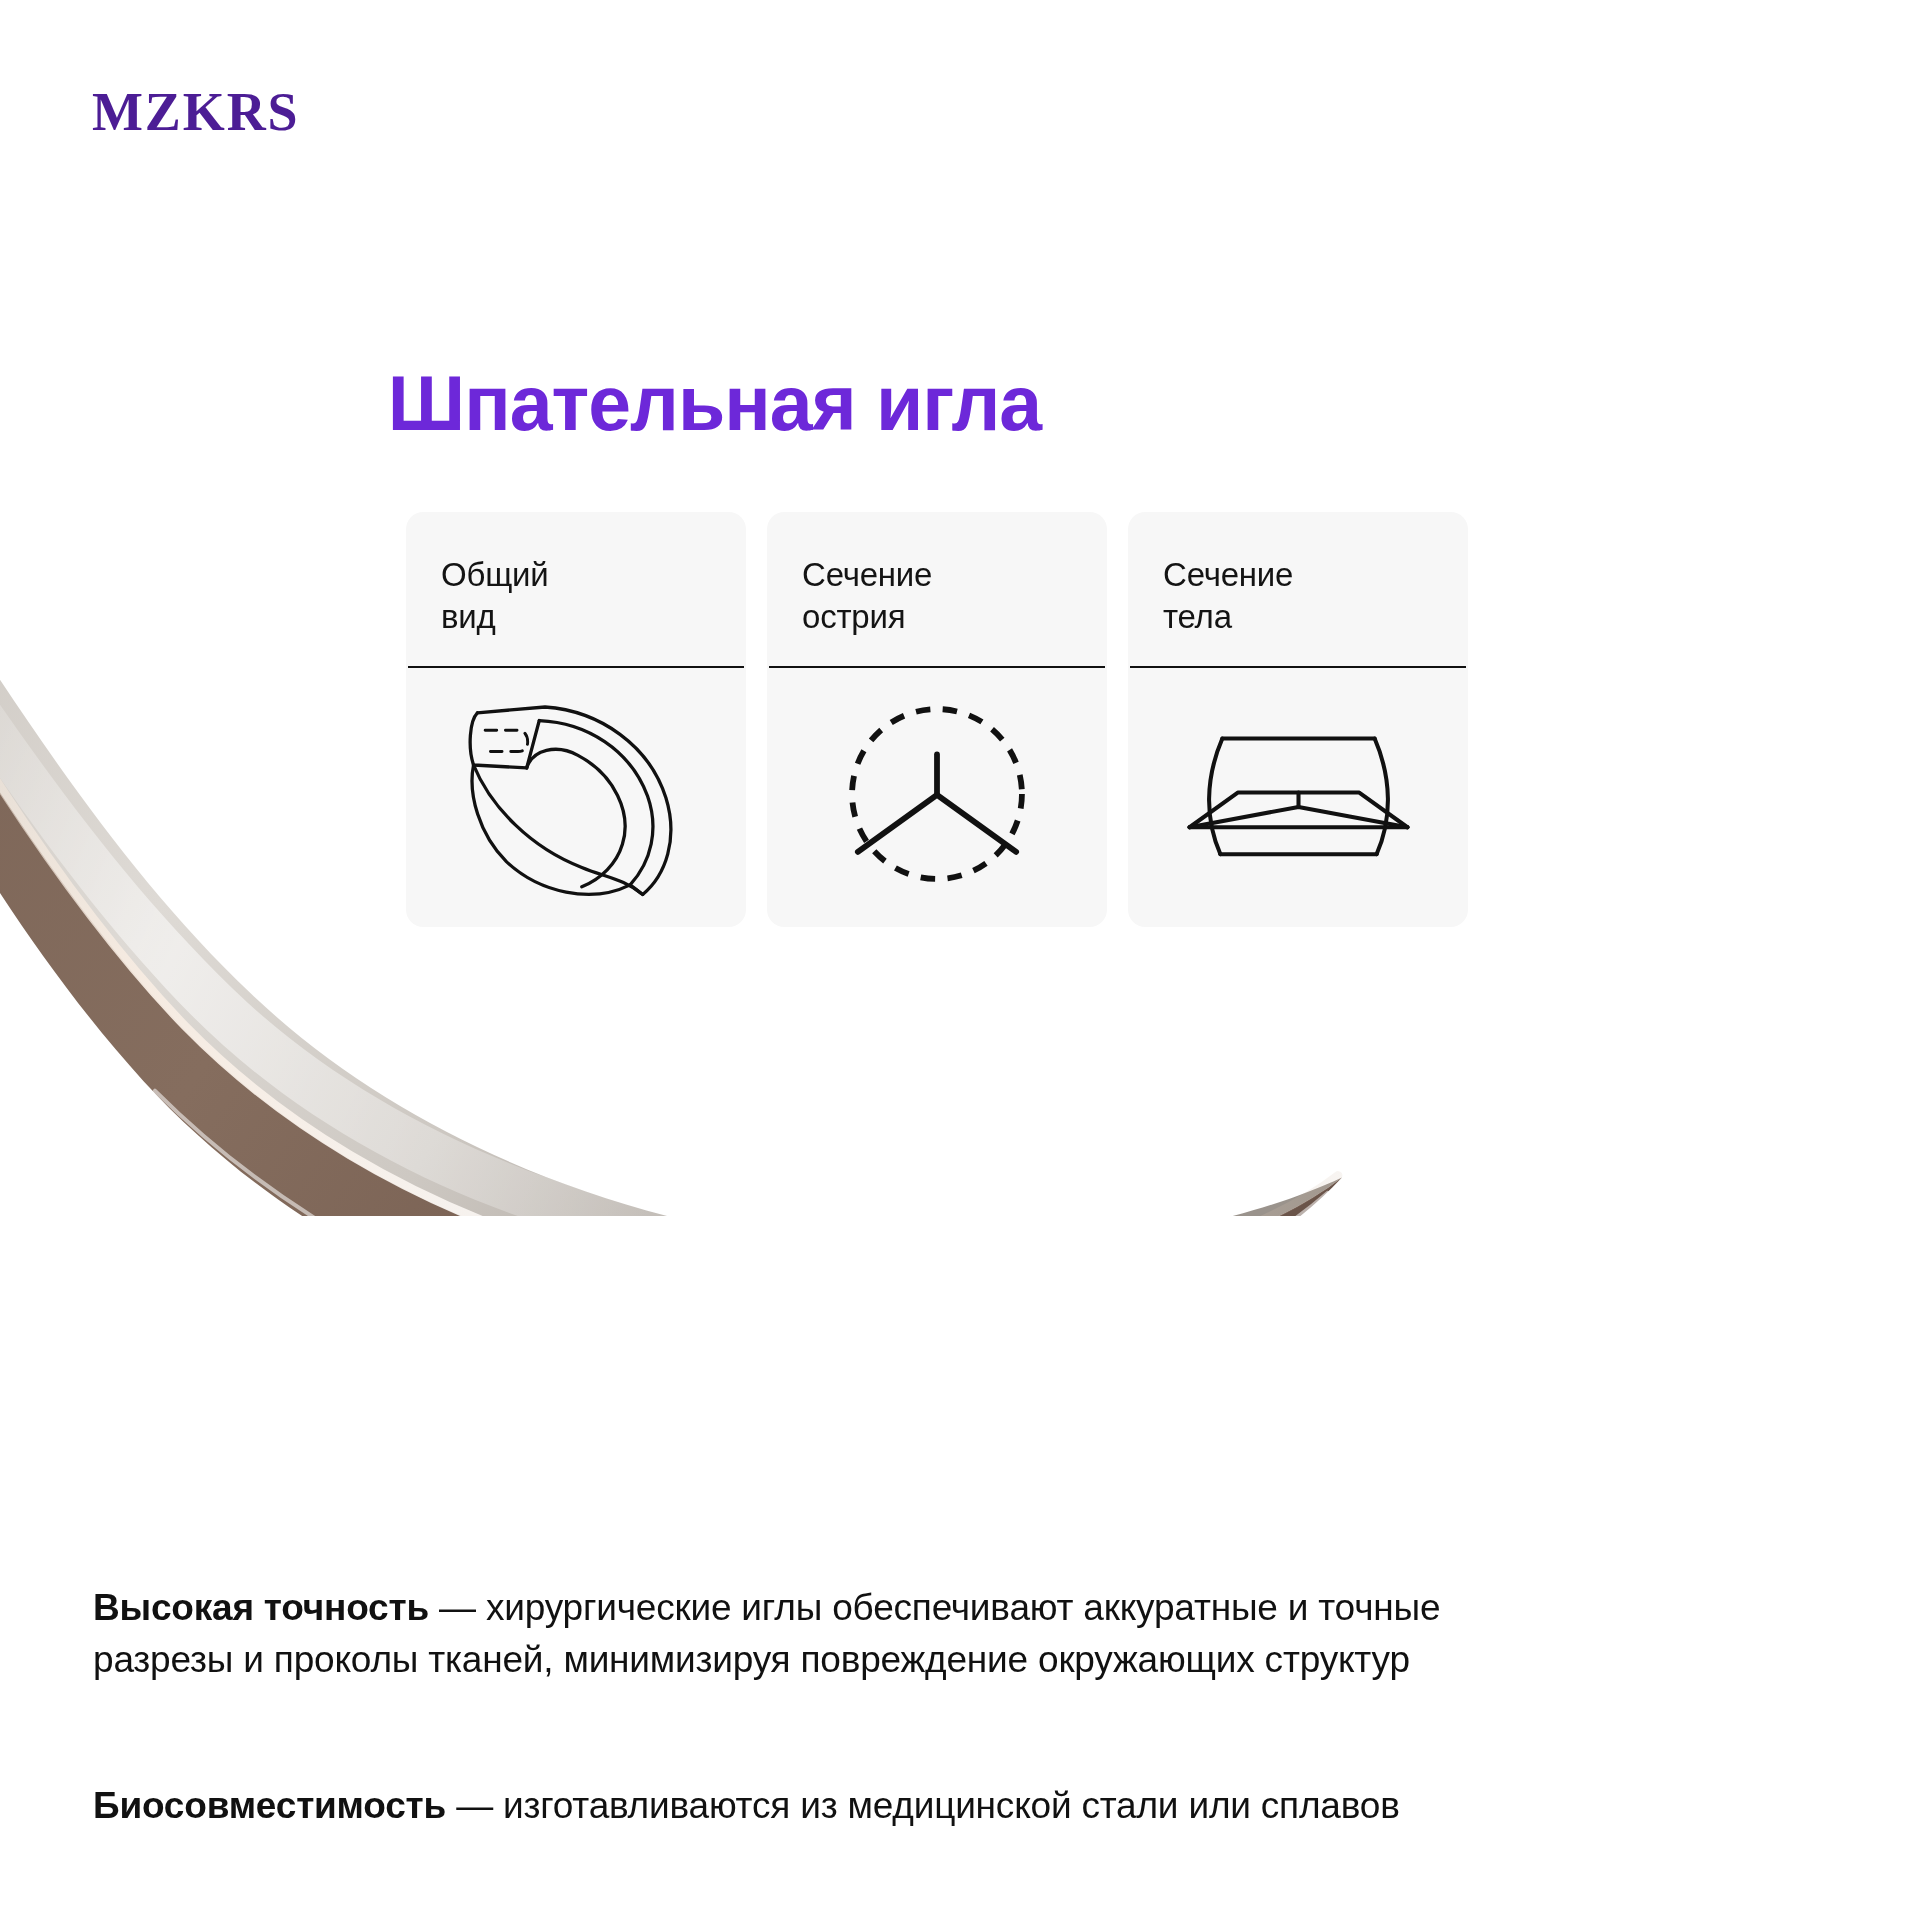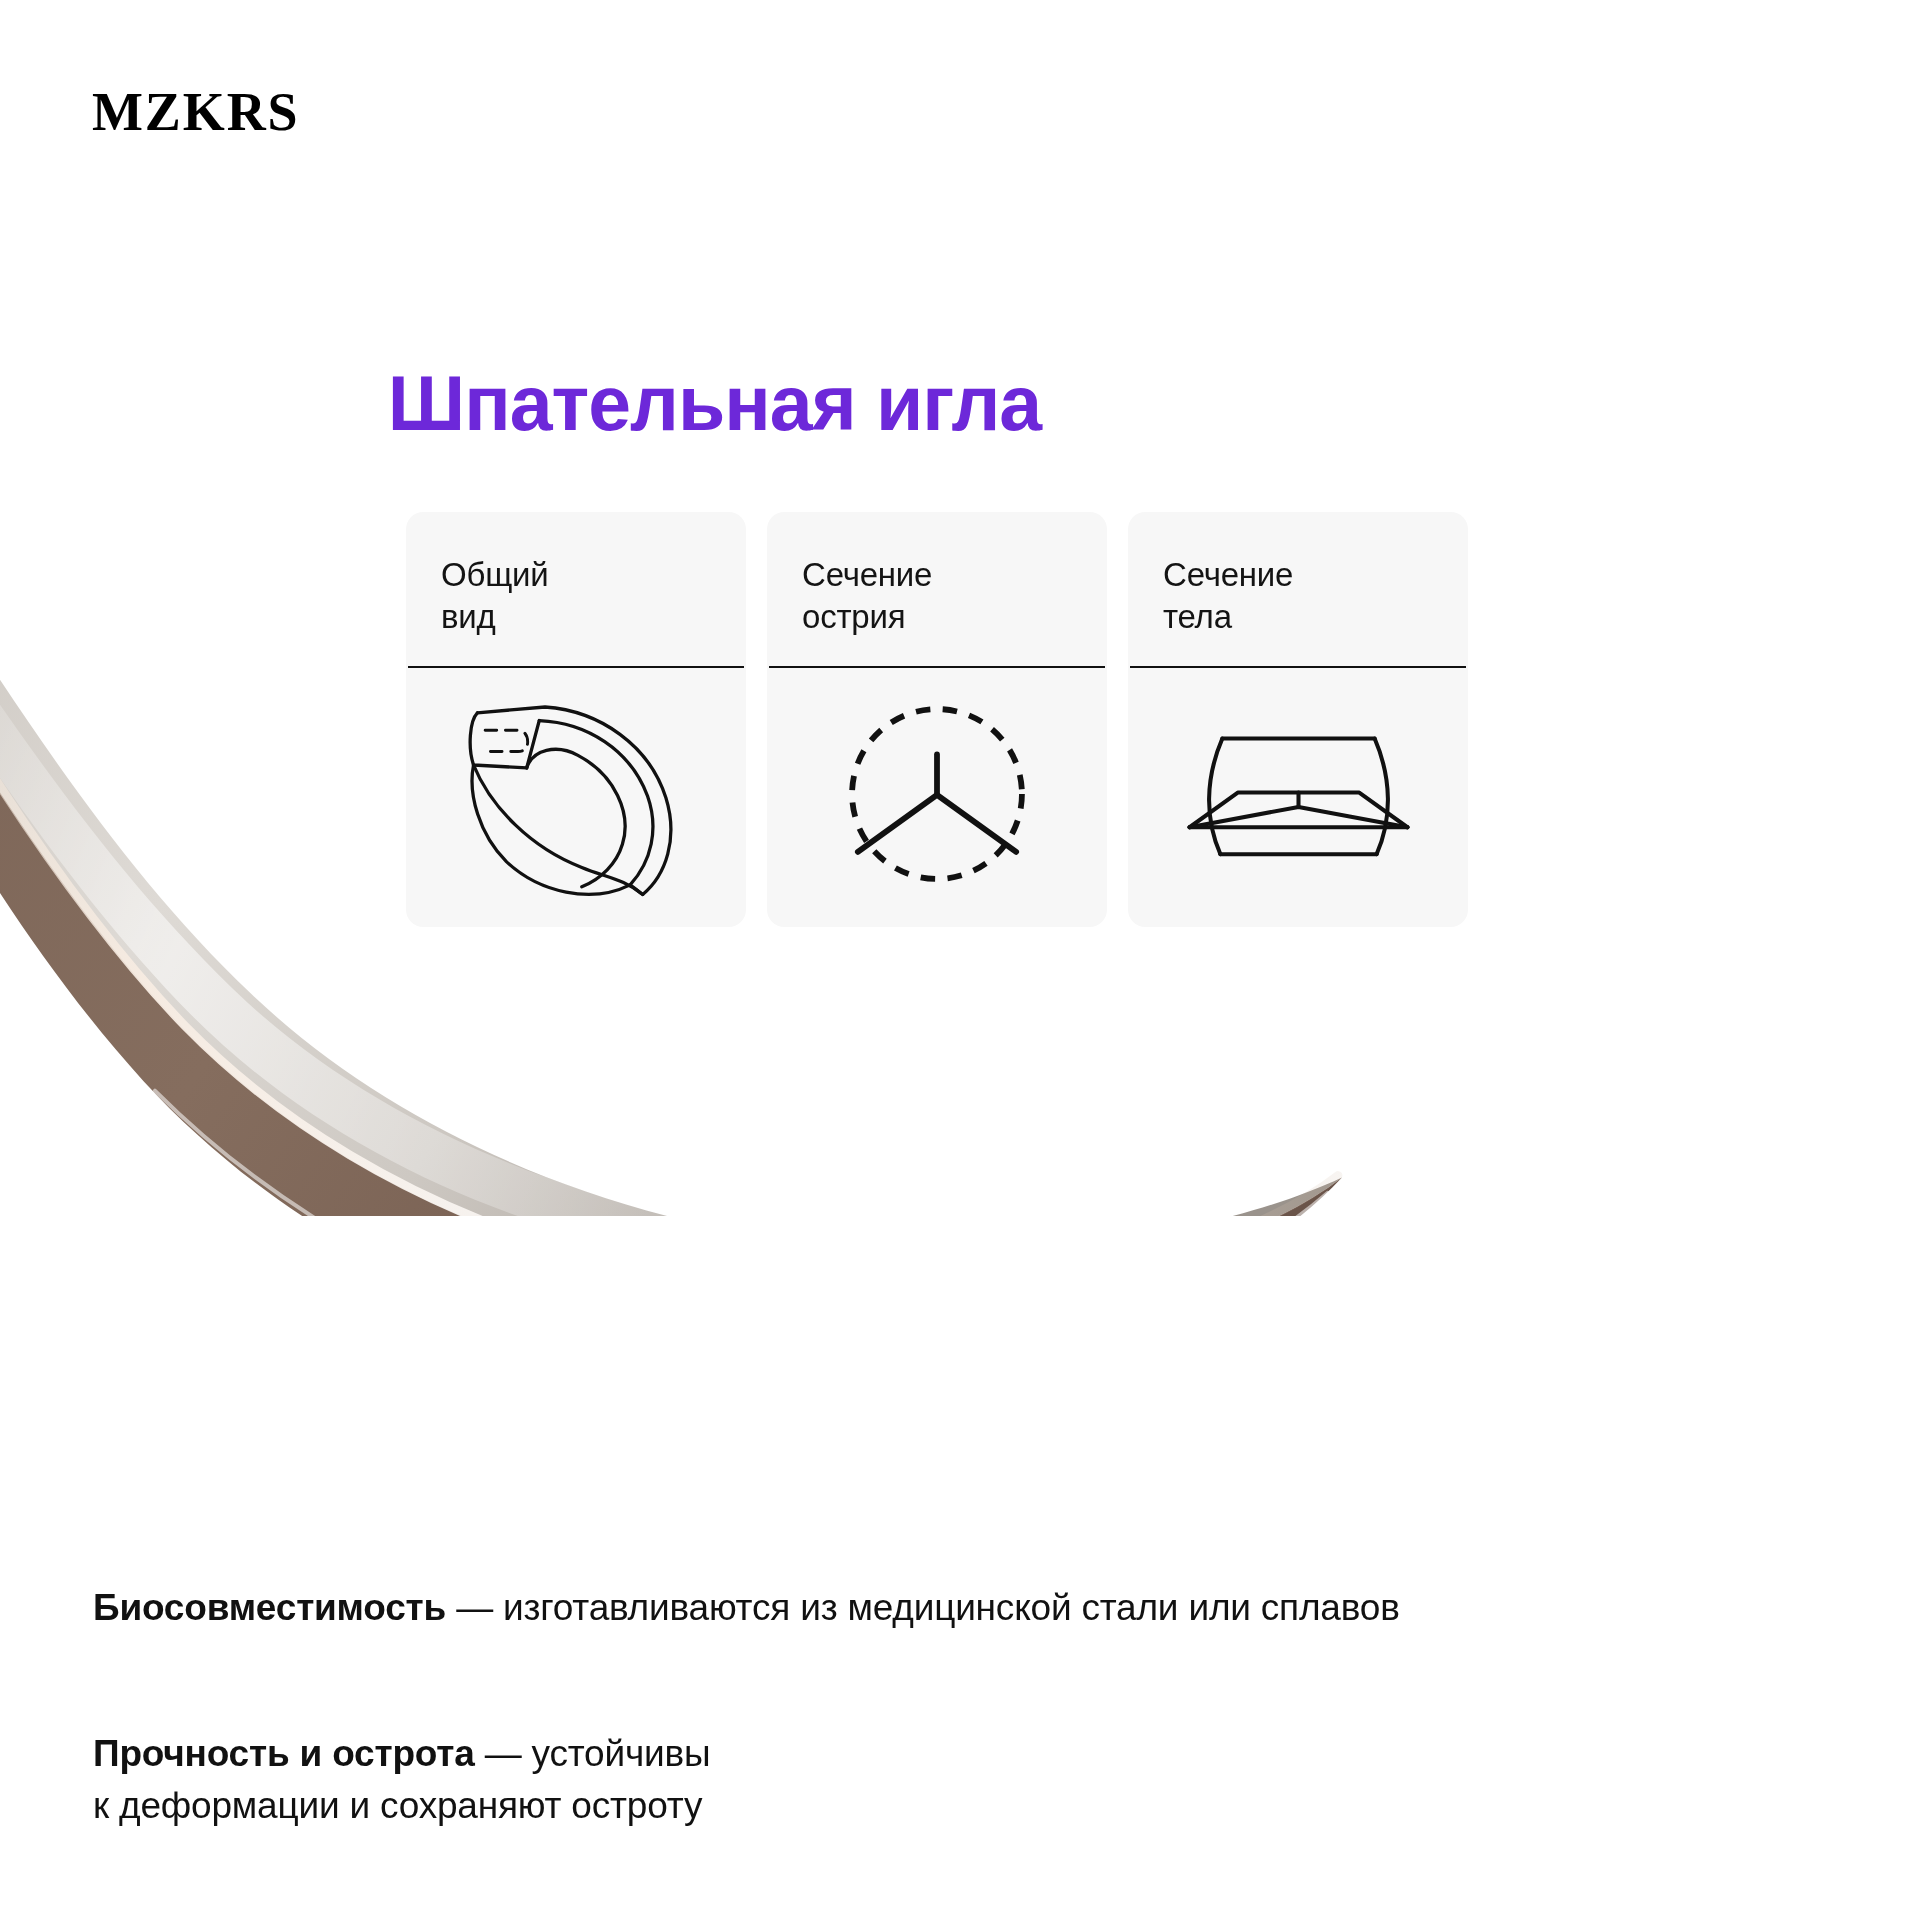--- a/index.html
+++ b/index.html
@@ -20,21 +20,21 @@
 
   
   #brand-logo {
     position: absolute;
     left: 92px;
     top: 85px;
     font-family: "Liberation Serif", "DejaVu Serif", serif;
     font-size: 54px;
     font-weight: 700;
     letter-spacing: 1.9px;
-    color: #000000;
+    color: #4c1d95;
     line-height: 1;
     user-select: none;
   }
 
   
   #page-title {
     position: absolute;
     left: 0;
     top: 311px;
     width: 1429px;
@@ -276,20 +276,24 @@
             <path d="M 125,104 L 125,119"></path>
           </g>
         </svg>
       </div>
     </div>
 
   </div>
 
   <div id="features">
 
+    <p class="feature">
+      <span class="lead">Высокая точность</span><span class="dash"> — </span><span class="body">хирургические иглы обеспечивают аккуратные и точные
+разрезы и проколы тканей, минимизируя повреждение окружающих структур</span>
+    </p>
 
     <p class="feature">
       <span class="lead">Биосовместимость</span><span class="dash"> — </span><span class="body">изготавливаются из медицинской стали или сплавов</span>
     </p>
 
     <p class="feature">
       <span class="lead">Прочность и острота</span><span class="dash"> — </span><span class="body">устойчивы
 к деформации и сохраняют остроту</span>
     </p>
 

